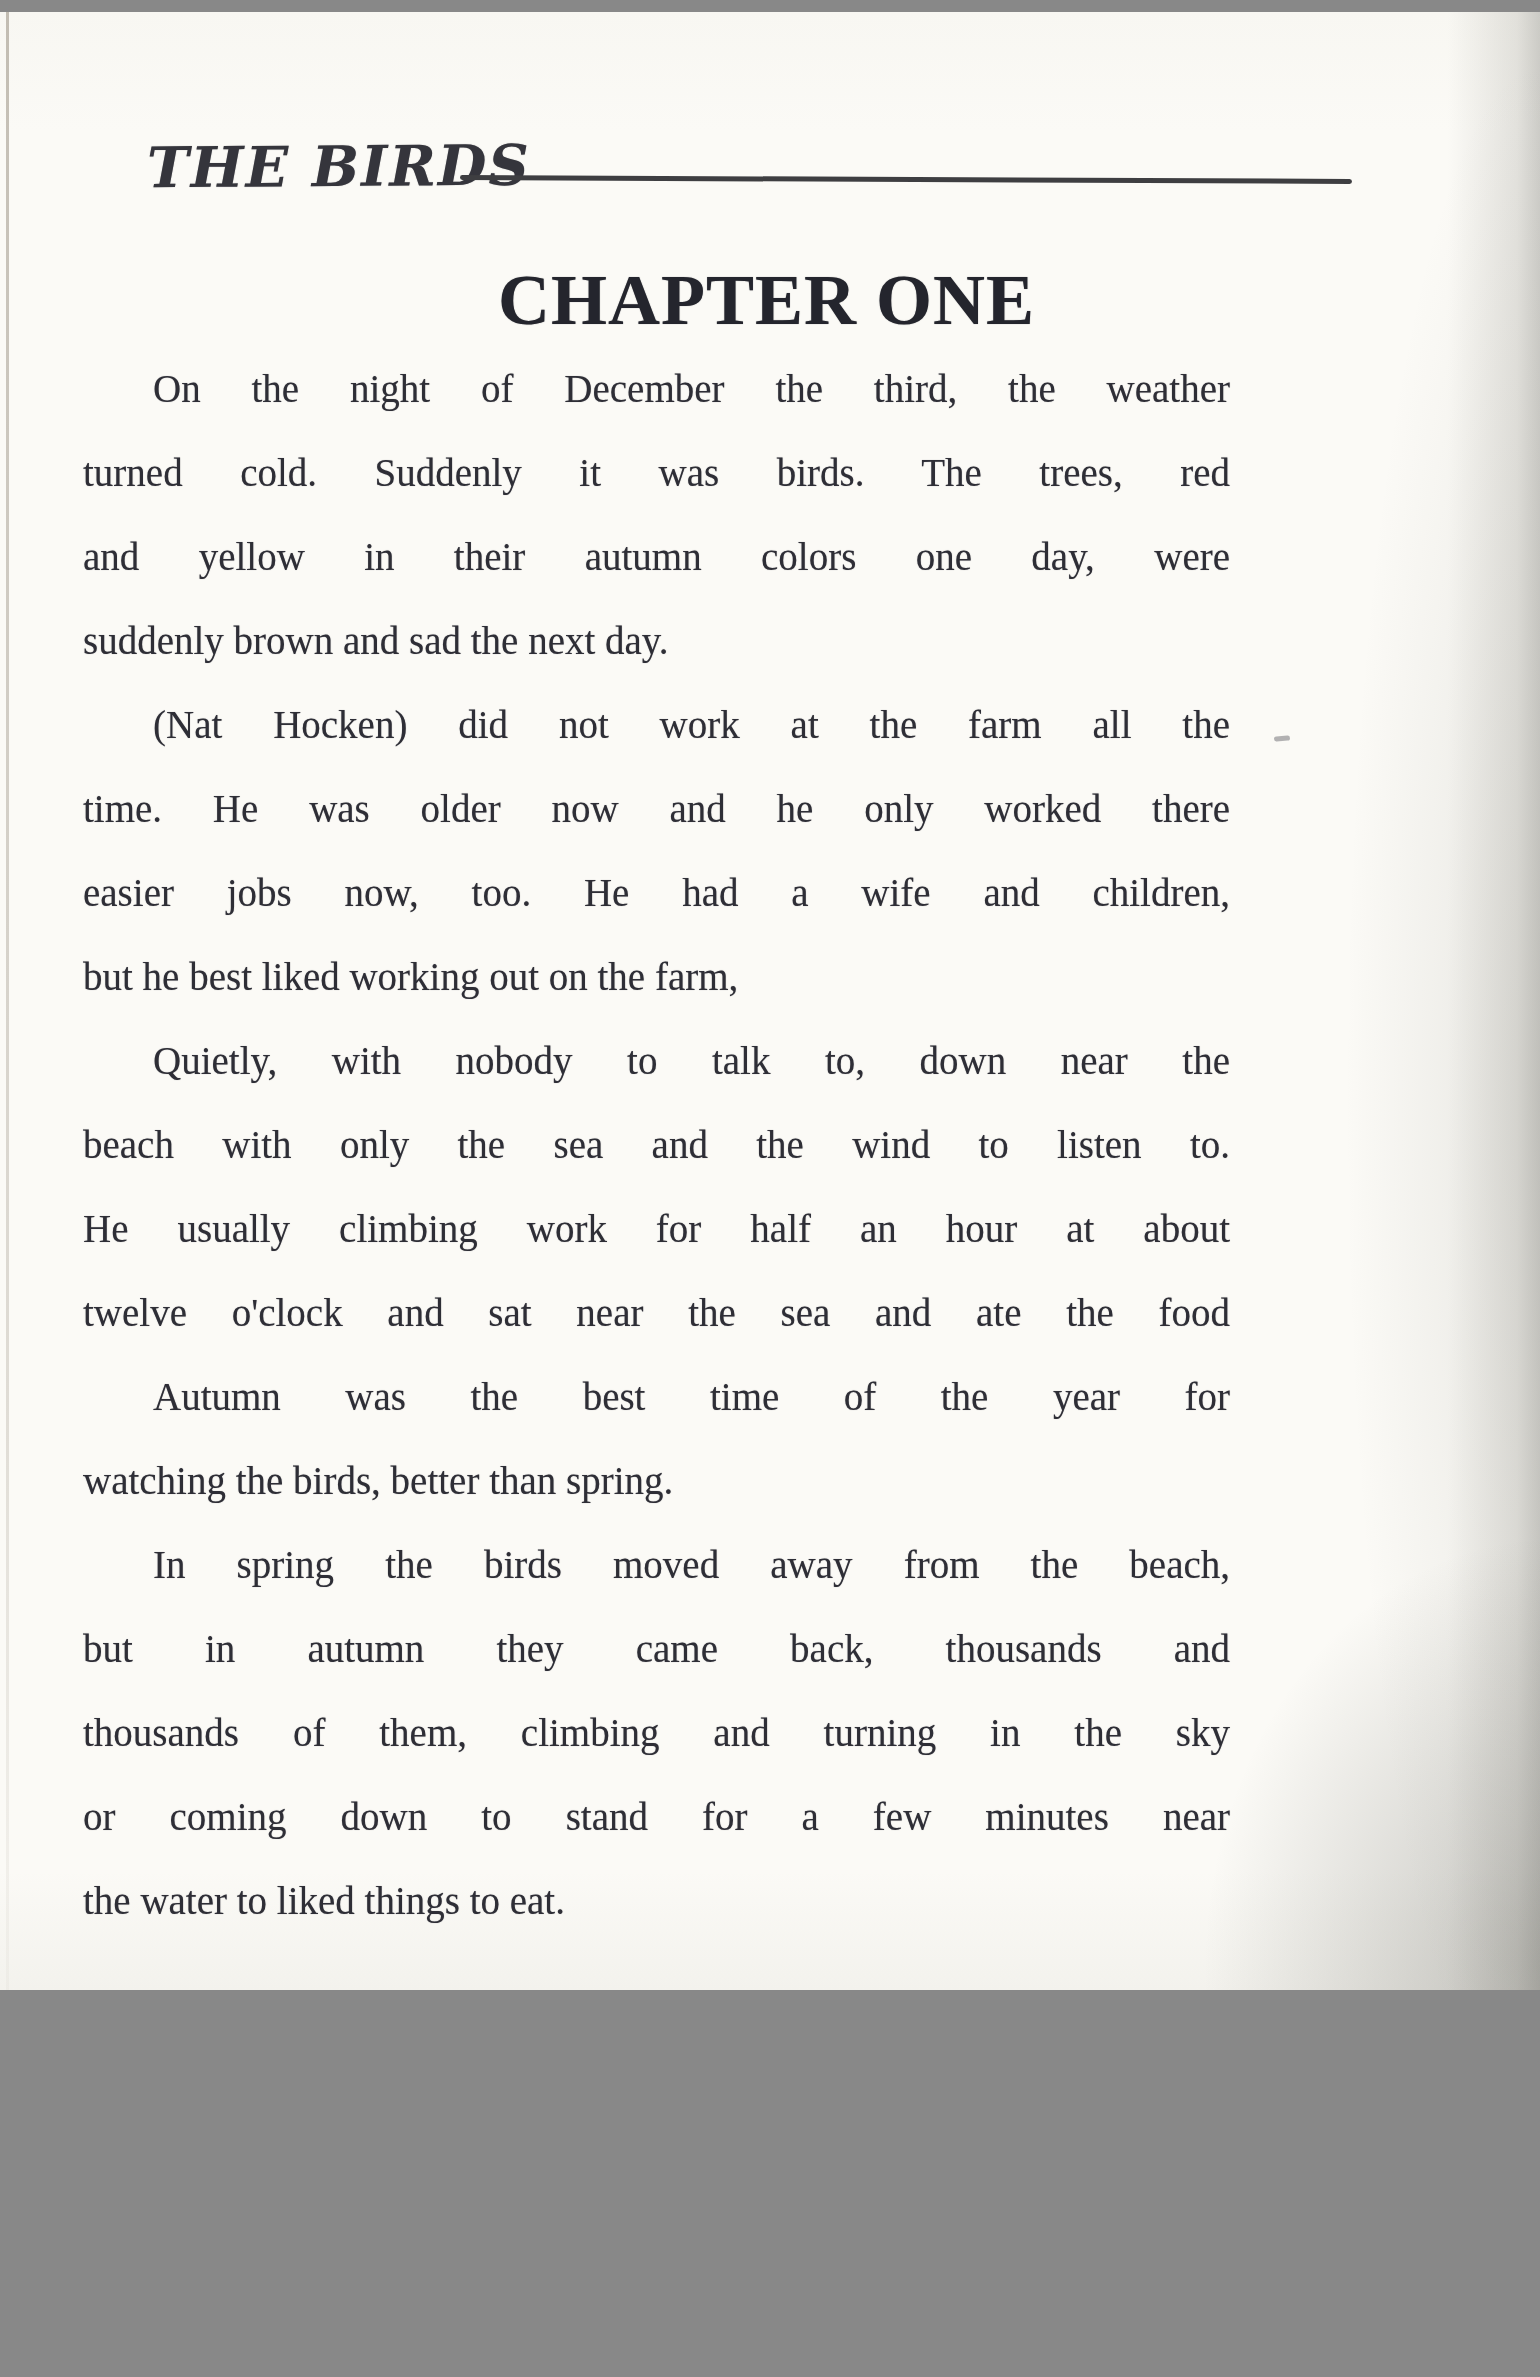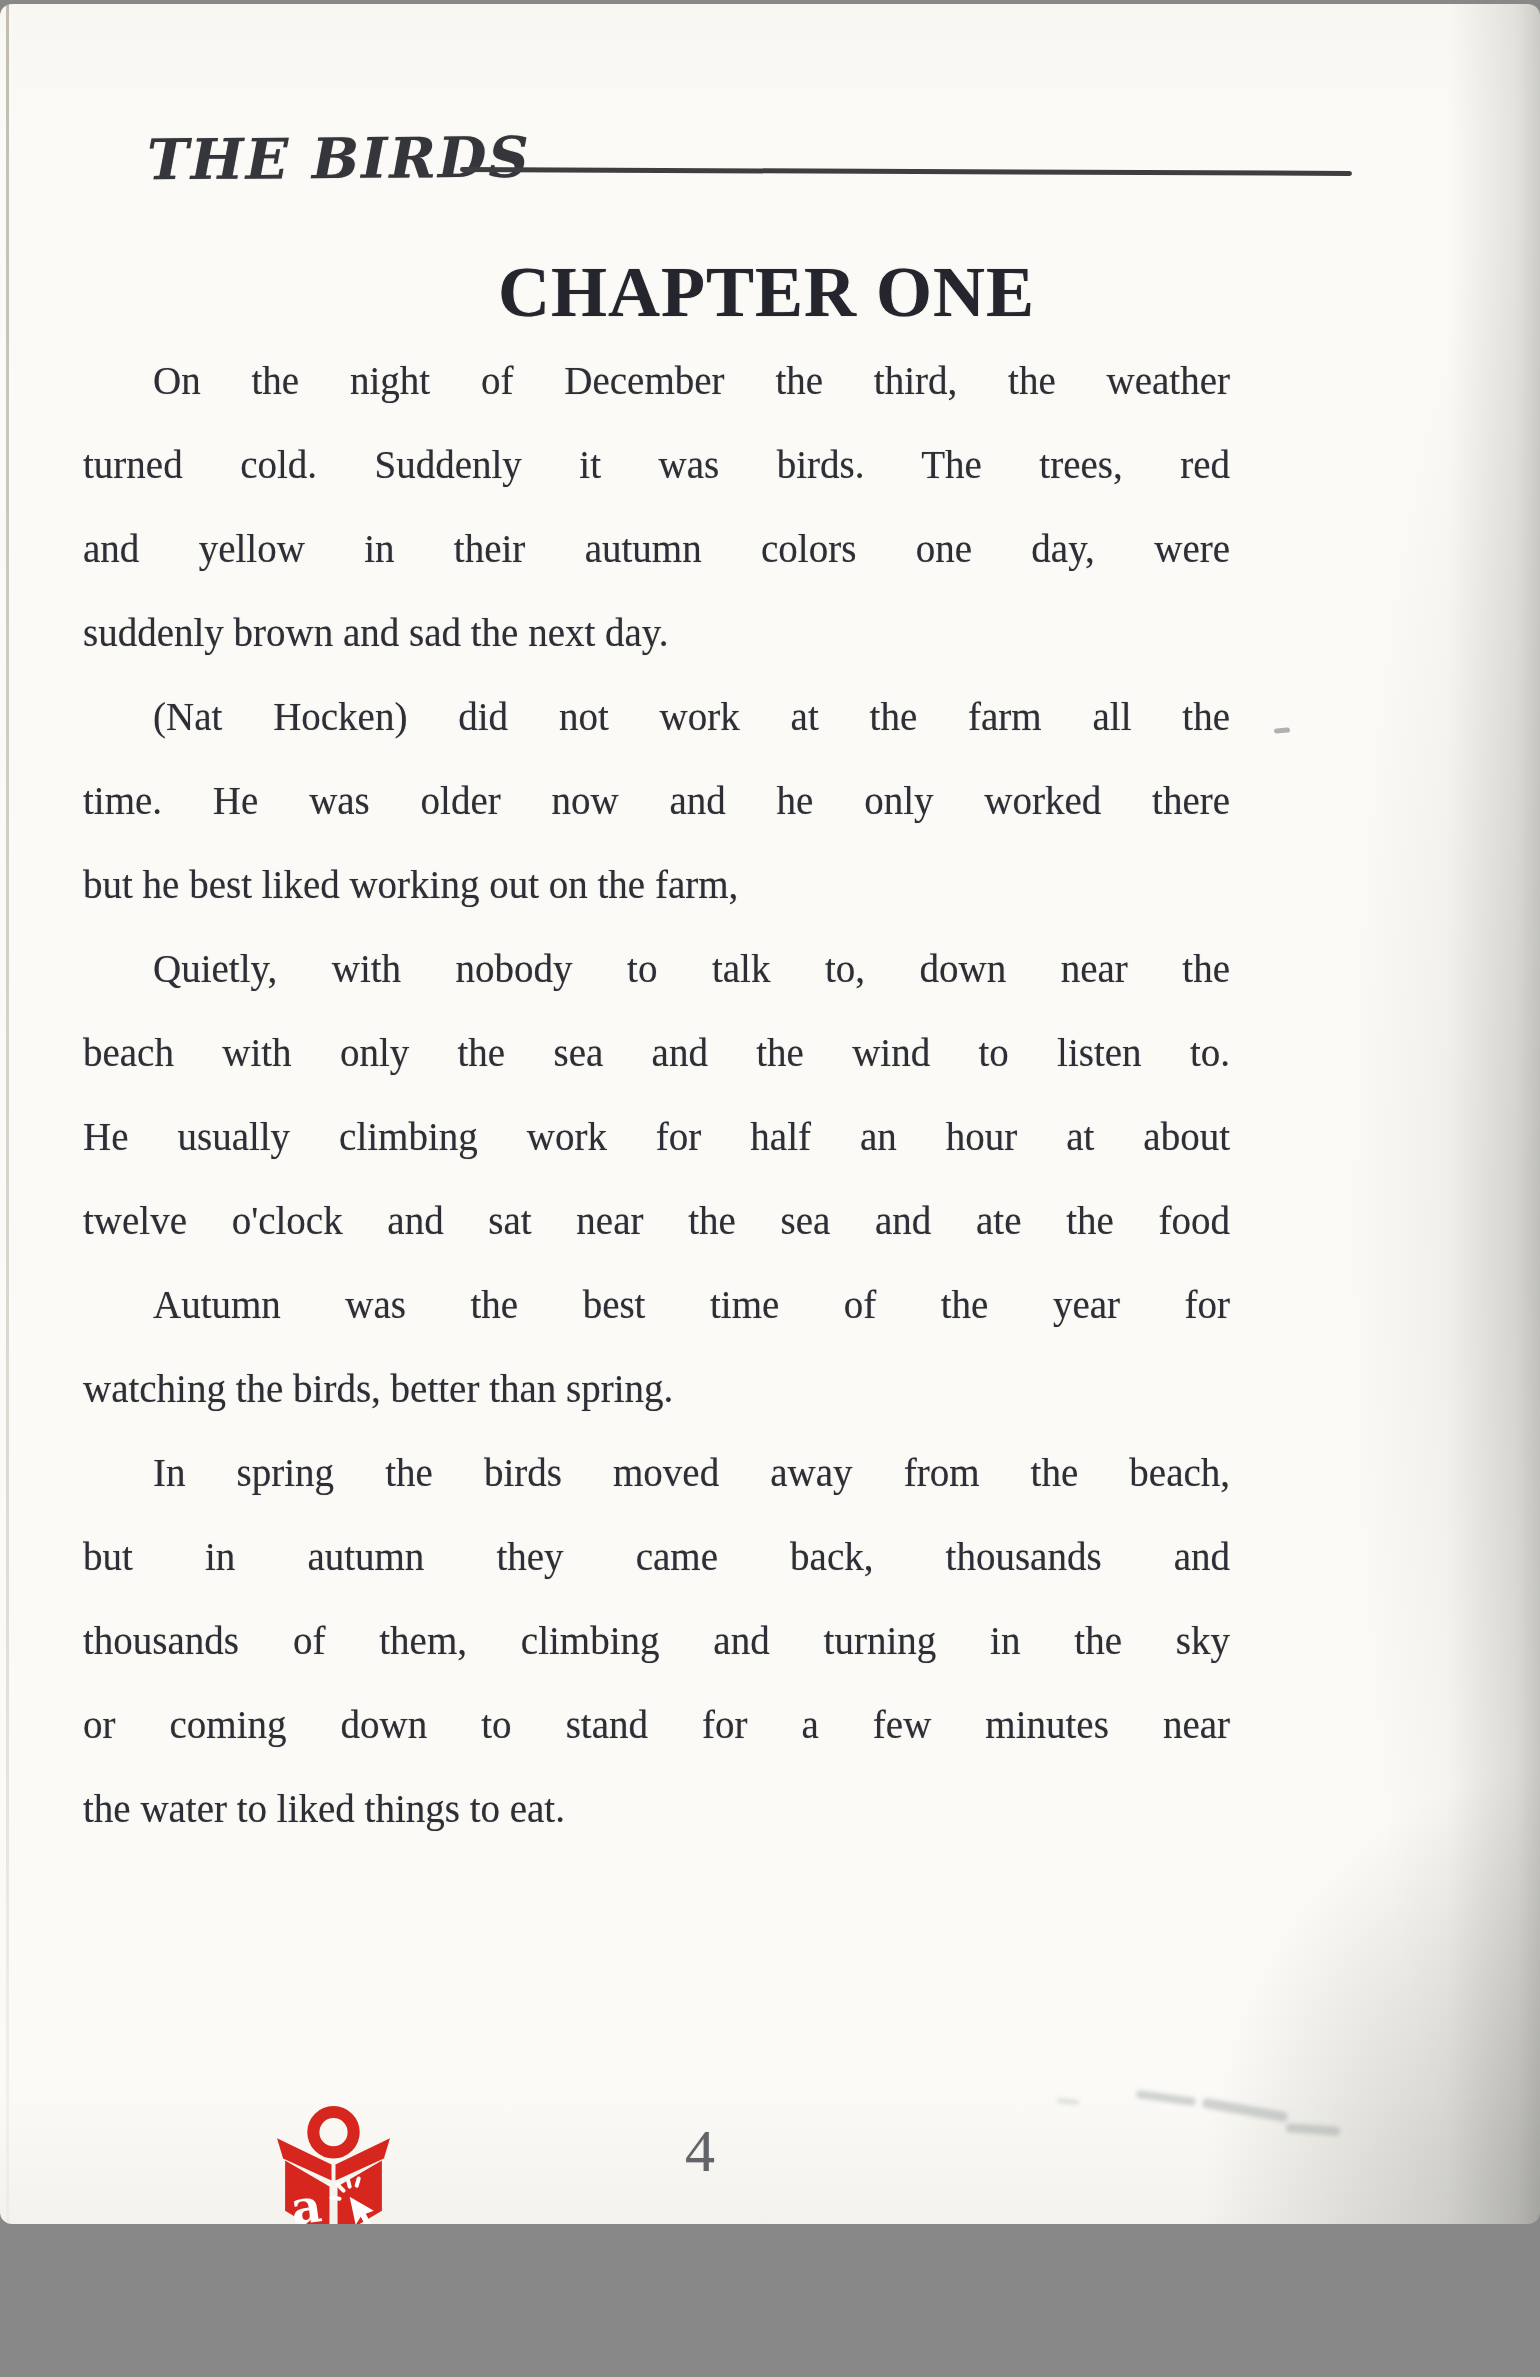--- a/index.html
+++ b/index.html
@@ -1,27 +1,26 @@
 <!DOCTYPE html>
 <html><head>
 <meta charset="utf-8">
 <style>
   html,body{margin:0;padding:0;background:#888;}
   .page{
     position:relative;
-    width:1540px;height:2220px;
-    margin:4px auto;
+    width:1540px;height:1978px;
+    margin:12px auto;
     overflow:hidden;
     font-family:"Liberation Serif","DejaVu Serif",serif;
     background:
       radial-gradient(ellipse 517px 637px at 101% 99%, rgba(104,104,98,0.38), rgba(104,104,98,0) 68%),
       radial-gradient(ellipse 259px 1393px at 100% 55%, rgba(120,120,112,0.16), rgba(120,120,112,0) 75%),
       linear-gradient(90deg, rgba(120,118,110,0) 94%, rgba(120,118,110,0.18) 98.5%, rgba(108,108,102,0.32) 100%),
       linear-gradient(180deg, #f8f7f2 0%, #fbfaf6 6%, #fbfaf6 94%, #f3f2ed 100%);
-    border-radius: 12px;
   }
   .scan-edge-line{
     position:absolute;left:6px;top:0;width:3px;height:100%;
     background:linear-gradient(180deg, rgba(140,130,114,0.5), rgba(140,130,114,0.25) 70%, rgba(140,130,114,0.05));
   }
   .running-header{
     position:absolute;left:147px;top:121px;
     font-family:"DejaVu Serif","Liberation Serif",serif;
     font-style:italic;font-weight:700;
     font-size:56px;letter-spacing:2px;color:#35353c;
@@ -93,20 +92,21 @@
 
   <h1 class="chapter-title">CHAPTER ONE</h1>
 
   <div class="body-text">
       <div class="line indent">On the night of December the third, the weather</div>
       <div class="line">turned cold. Suddenly it was birds. The trees, red</div>
       <div class="line">and yellow in their autumn colors one day, were</div>
       <div class="line last">suddenly brown and sad the next day.</div>
       <div class="line indent">(Nat Hocken) did not work at the farm all the</div>
       <div class="line">time. He was older now and he only worked there</div>
+      <div class="line">easier jobs now, too. He had a wife and children,</div>
       <div class="line last">but he best liked working out on the farm,</div>
       <div class="line indent">Quietly, with nobody to talk to, down near the</div>
       <div class="line">beach with only the sea and the wind to listen to.</div>
       <div class="line">He usually climbing work for half an hour at about</div>
       <div class="line">twelve o'clock and sat near the sea and ate the food</div>
       <div class="line indent">Autumn was the best time of the year for</div>
       <div class="line last">watching the birds, better than spring.</div>
       <div class="line indent">In spring the birds moved away from the beach,</div>
       <div class="line">but in autumn they came back, thousands and</div>
       <div class="line">thousands of them, climbing and turning in the sky</div>

